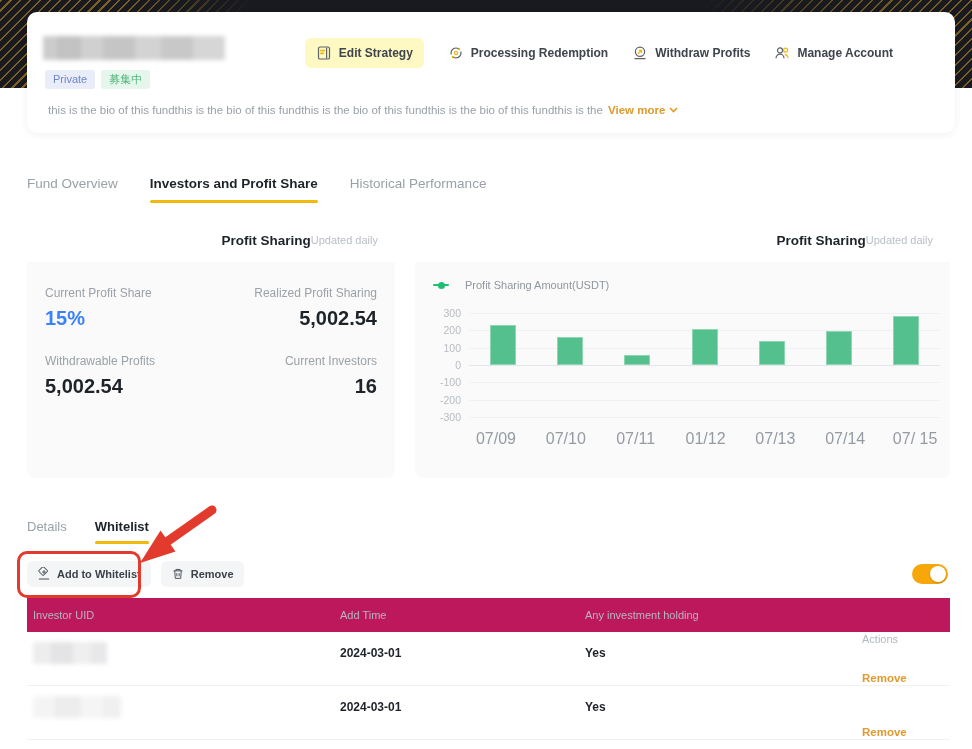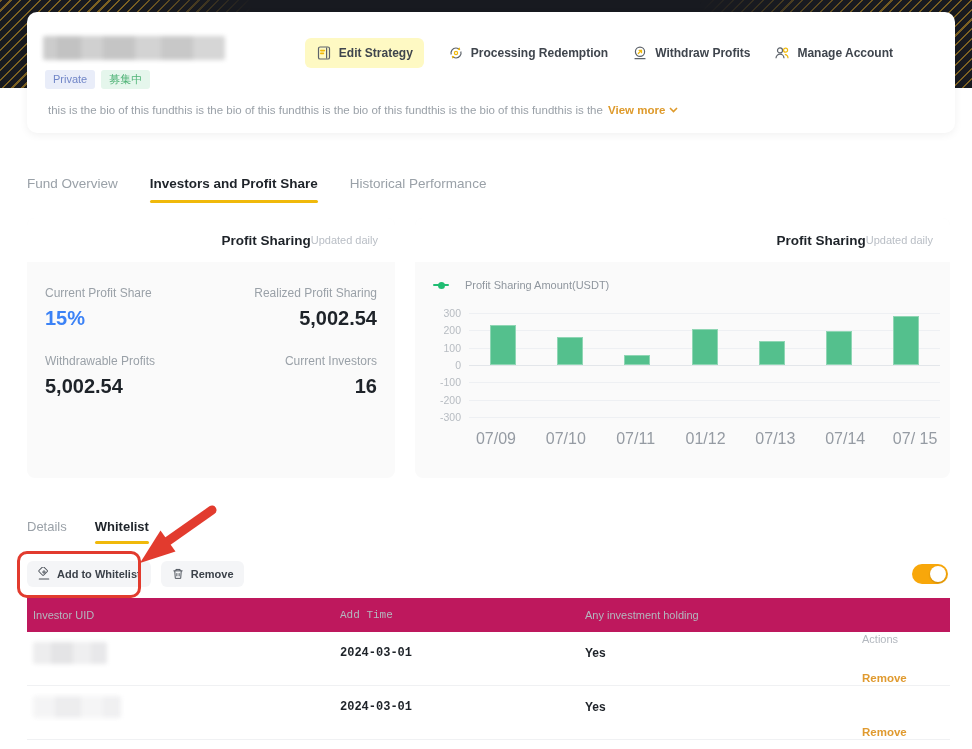--- a/index.html
+++ b/index.html
@@ -76,21 +76,21 @@
   .toggle{position:absolute;right:24px;top:564px;width:36px;height:20px;border-radius:10px;background:#f8a70a;cursor:pointer;}
   .toggle .knob{position:absolute;top:2px;right:2px;width:16px;height:16px;border-radius:50%;background:#fff;box-shadow:0 1px 2px rgba(0,0,0,.2);}
   
   .anno-box{position:absolute;left:17px;top:551px;width:118px;height:41px;border:3px solid #e23b2e;border-radius:10px;pointer-events:none;z-index:5;}
   .anno-arrow{position:absolute;left:126px;top:505px;width:92px;height:62px;pointer-events:none;z-index:6;}
   
   .table-head{position:absolute;left:27px;top:598px;width:923px;height:34px;background:#be185d;display:flex;align-items:center;font-size:11px;color:#b3b8bf;box-sizing:border-box;padding:0 16px 0 6px;}
   .table-rows{position:absolute;left:27px;top:632px;width:923px;}
   .trow{height:54px;display:flex;align-items:center;border-bottom:1px solid #f0f1f3;box-sizing:border-box;padding:0 16px 12px 6px;}
   .c1{width:307px;}
-  .c2{width:245px;font-family:Liberation Mono, monospace;}
+  .c2{width:245px;}
   .c3{flex:1;}
   .c4{width:72px;margin-top:48px;}
   .cell-strong{font-size:12px;font-weight:700;color:#1e2329;}
   .uid-blur{width:74px;height:22px;border-radius:2px;
     background:linear-gradient(90deg,#ededee 0 18px,#e4e4e6 18px 40px,#efeff0 40px 58px,#e8e8ea 58px 74px);
     filter:blur(2px);}
   .uid-blur.v2{width:88px;opacity:.75;background:linear-gradient(90deg,#f1f1f2 0 22px,#e7e7e9 22px 48px,#f2f2f3 48px 70px,#ebebed 70px 88px);}
   .remove-link{font-size:11.5px;font-weight:600;color:#e09a2f;cursor:pointer;}
 </style>
 </head>

